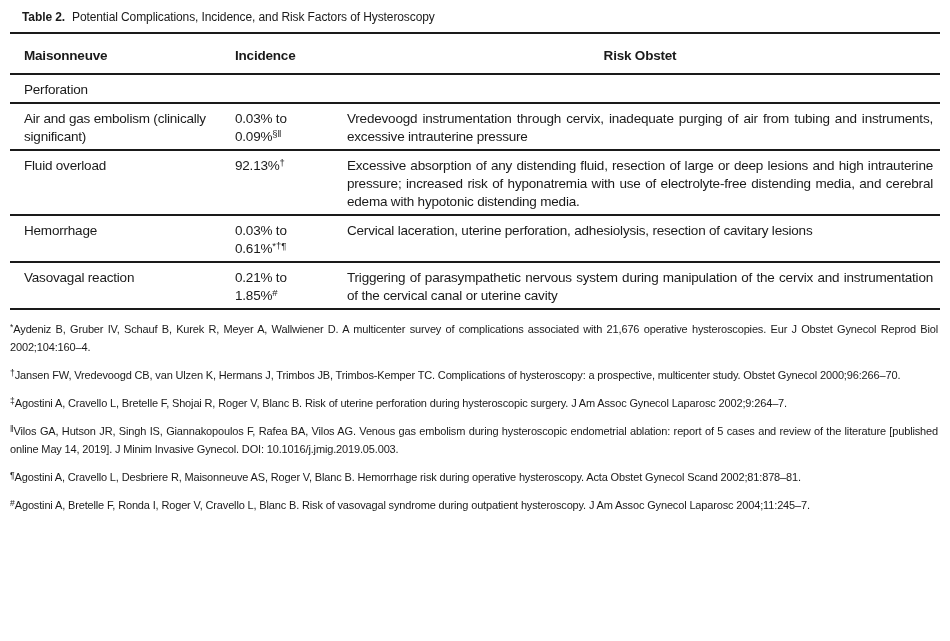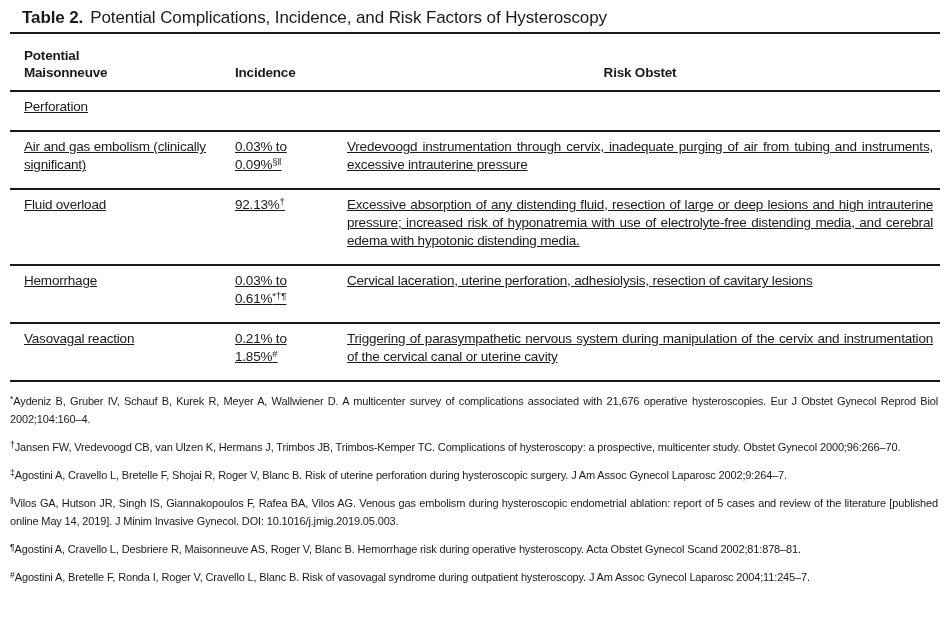--- a/index.html
+++ b/index.html
@@ -9,21 +9,21 @@
     background: #ffffff;
     font-family: "Liberation Sans", "DejaVu Sans", sans-serif;
     color: #1a1a1a;
     overflow: hidden;
   }
   .page { width: 950px; height: 641px; padding: 0 10px; }
 
   
   .caption {
     padding: 8px 0 5px 12px;
-    font-size: 17px;
+    font-size: 12px;
     line-height: 19px;
     letter-spacing: -0.1px;
     white-space: nowrap;
   }
   .caption .cap-label { font-weight: bold; }
   .caption .cap-text { margin-left: 7px; }
 
   
   .tbl { width: 930px; }
   .thead {
@@ -39,25 +39,24 @@
     letter-spacing: -0.2px;
   }
   .h-comp { padding-left: 14px; }
   .h-inc  { padding-left: 10px; }
   .h-risk { text-align: center; }
 
   .row {
     display: grid;
     grid-template-columns: 215px 115px 1fr;
     border-bottom: 2px solid #1a1a1a;
-    padding: 6px 0 14px;
+    padding: 6px 0 3px;
     font-size: 13.5px;
     line-height: 18px;
     letter-spacing: -0.2px;
-    text-decoration: underline;
   }
   .c-comp { padding-left: 14px; padding-right: 10px; }
   .c-inc  { padding-left: 10px; padding-right: 4px; }
   .c-risk { padding-left: 7px; padding-right: 7px; text-align: justify; }
 
   sup {
     font-size: 9.5px;
     letter-spacing: 0;
     line-height: 0;
     position: relative;
@@ -83,21 +82,20 @@
 <div class="page">
 
   <div class="caption">
     <span class="cap-label">Table 2.</span><span class="cap-text">Potential Complications, Incidence, and Risk Factors of Hysteroscopy</span>
   </div>
 
   <div class="tbl">
 
     <div class="thead">
       <div class="h-comp">
-        <div>Potential</div>
         <div>Maisonneuve</div>
       </div>
       <div class="h-inc">Incidence</div>
       <div class="h-risk">Risk Obstet</div>
     </div>
 
     <div class="row">
       <div class="c-comp">Perforation</div>
     </div>
 

